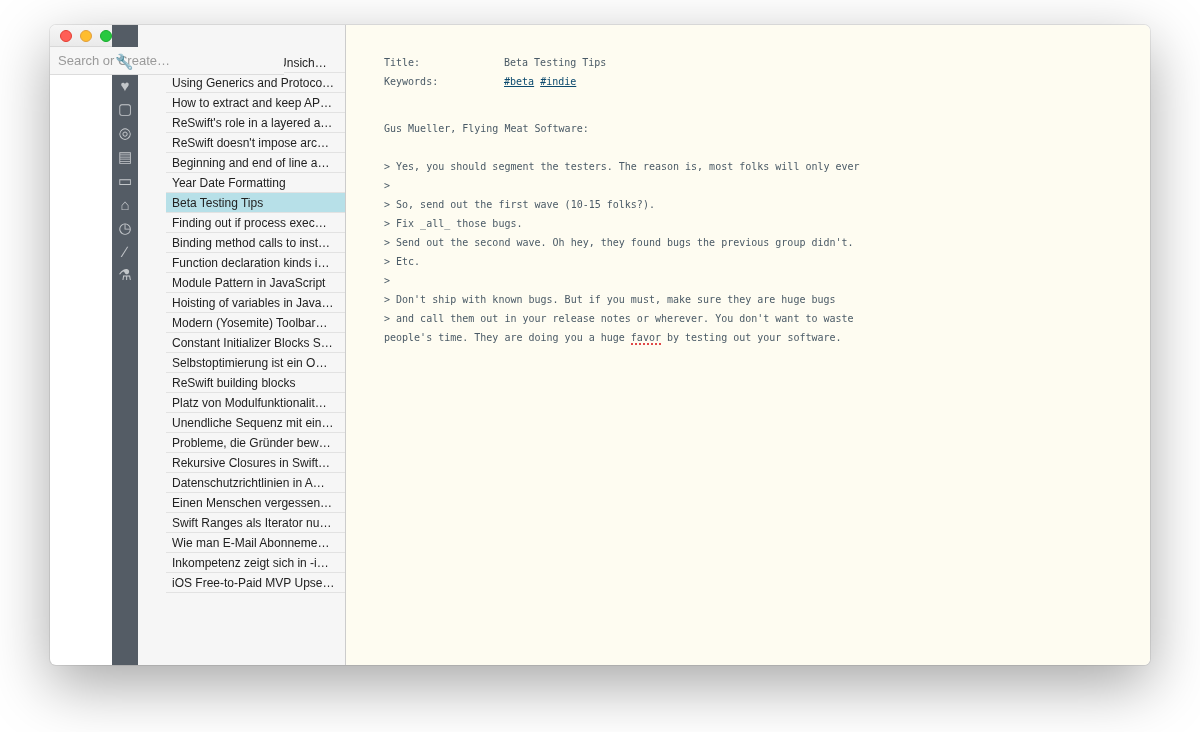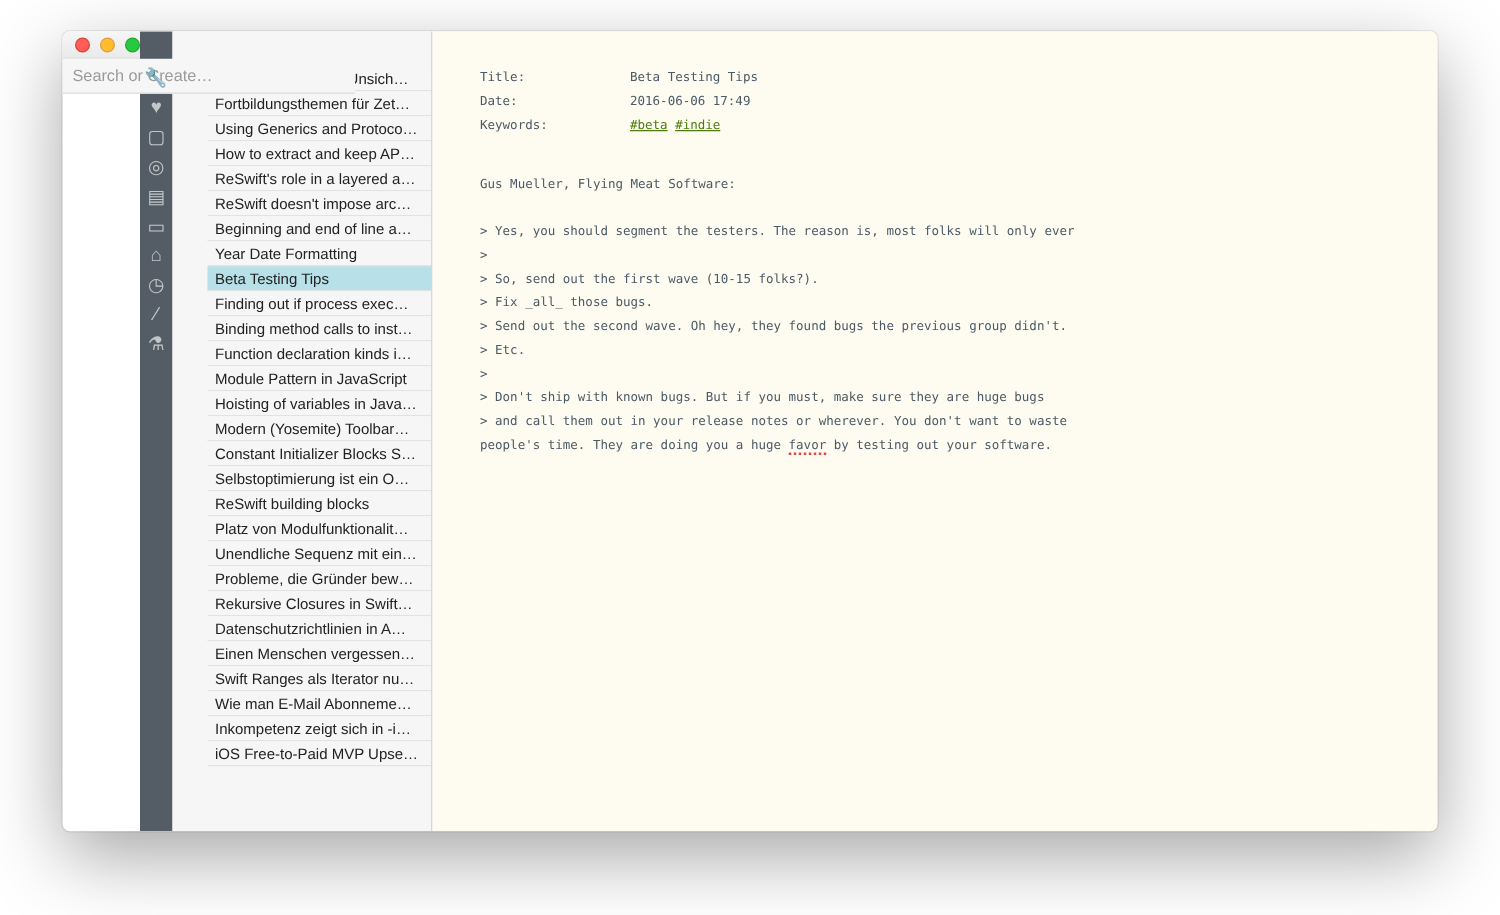--- a/index.html
+++ b/index.html
@@ -106,21 +106,21 @@
     background: #fefcf1;
     padding: 28px 38px;
     overflow: hidden;
     font-family: "Menlo", "Consolas", monospace;
     font-size: 10px;
     line-height: 1.9;
     color: #4a5a66;
   }
   .editor .meta-row { display: flex; }
   .editor .meta-label { width: 120px; }
-  .editor a.tag { color: #4d7c0f; }
+  .editor a.tag { color: #0c4a6e; }
   .editor .body { margin-top: 28px; }
   .editor .body p { margin-bottom: 0; }
   .spell { border-bottom: 2px dotted #e04848; }
 
 </style>
 </head>
 <body>
 
 <div class="window">
 
@@ -147,21 +147,20 @@
         <span>▭</span>
         <span>⌂</span>
         <span>◷</span>
         <span>∕</span>
         <span>⚗</span>
       </div>
 
     <div class="left-panel">
       <div class="note-list" id="note-list">
           <div class="row">Anforderungen und Unsich…</div>
-          <div class="row">Fortbildungsthemen für Zet…</div>
           <div class="row">Using Generics and Protoco…</div>
           <div class="row">How to extract and keep AP…</div>
           <div class="row">ReSwift's role in a layered a…</div>
           <div class="row">ReSwift doesn't impose arc…</div>
           <div class="row">Beginning and end of line a…</div>
           <div class="row">Year Date Formatting</div>
           <div class="row selected">Beta Testing Tips</div>
           <div class="row">Finding out if process exec…</div>
           <div class="row">Binding method calls to inst…</div>
           <div class="row">Function declaration kinds i…</div>
@@ -183,24 +182,20 @@
           <div class="row">iOS Free-to-Paid MVP Upse…</div>
         </div>
     </div>
 
     <div class="editor">
       <div class="meta-row">
         <span class="meta-label">Title:</span>
         <span>Beta Testing Tips</span>
       </div>
       <div class="meta-row">
-        <span class="meta-label">Date:</span>
-        <span>2016-06-06 17:49</span>
-      </div>
-      <div class="meta-row">
         <span class="meta-label">Keywords:</span>
         <span>
           <a href="#" class="tag">#beta</a>
           <a href="#" class="tag">#indie</a>
         </span>
       </div>
 
       <div class="body">
         <p>Gus Mueller, Flying Meat Software:</p>
         <p>&nbsp;</p>

